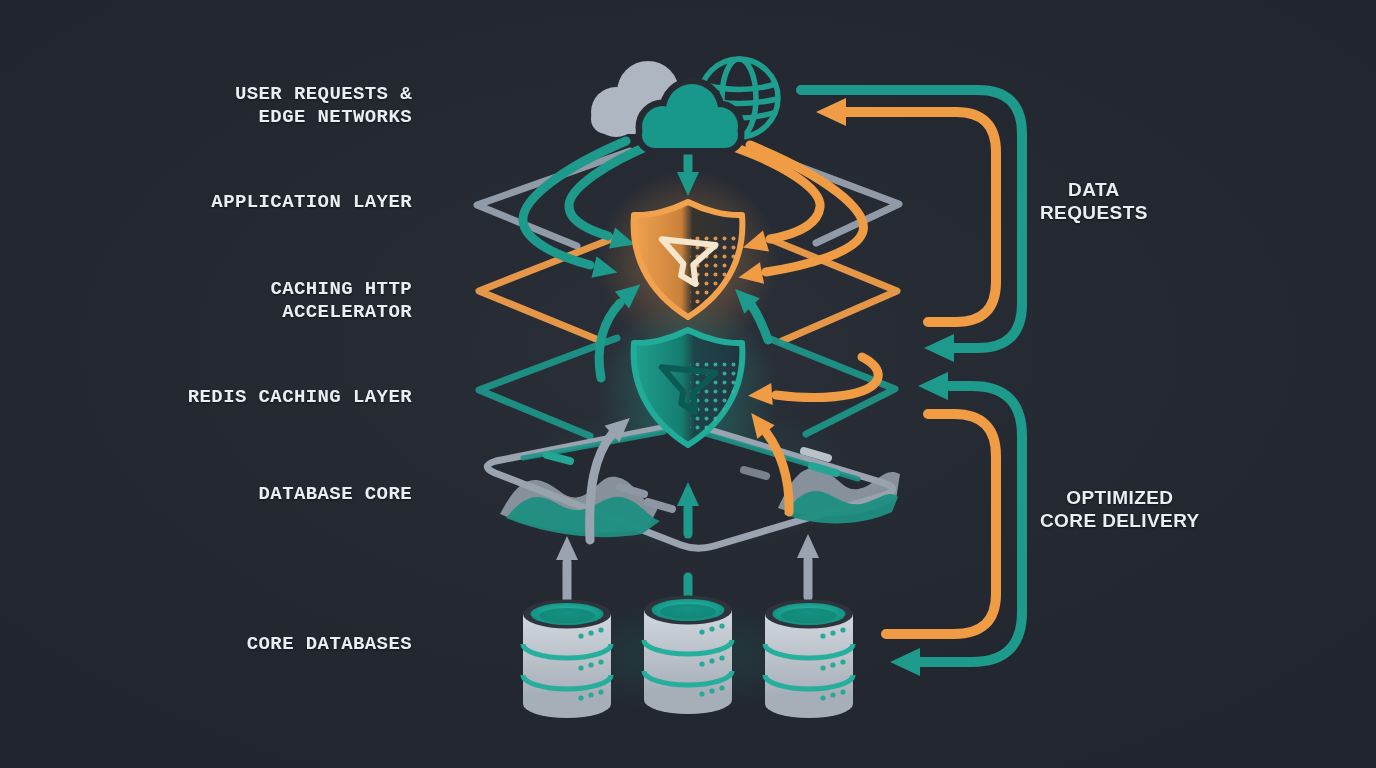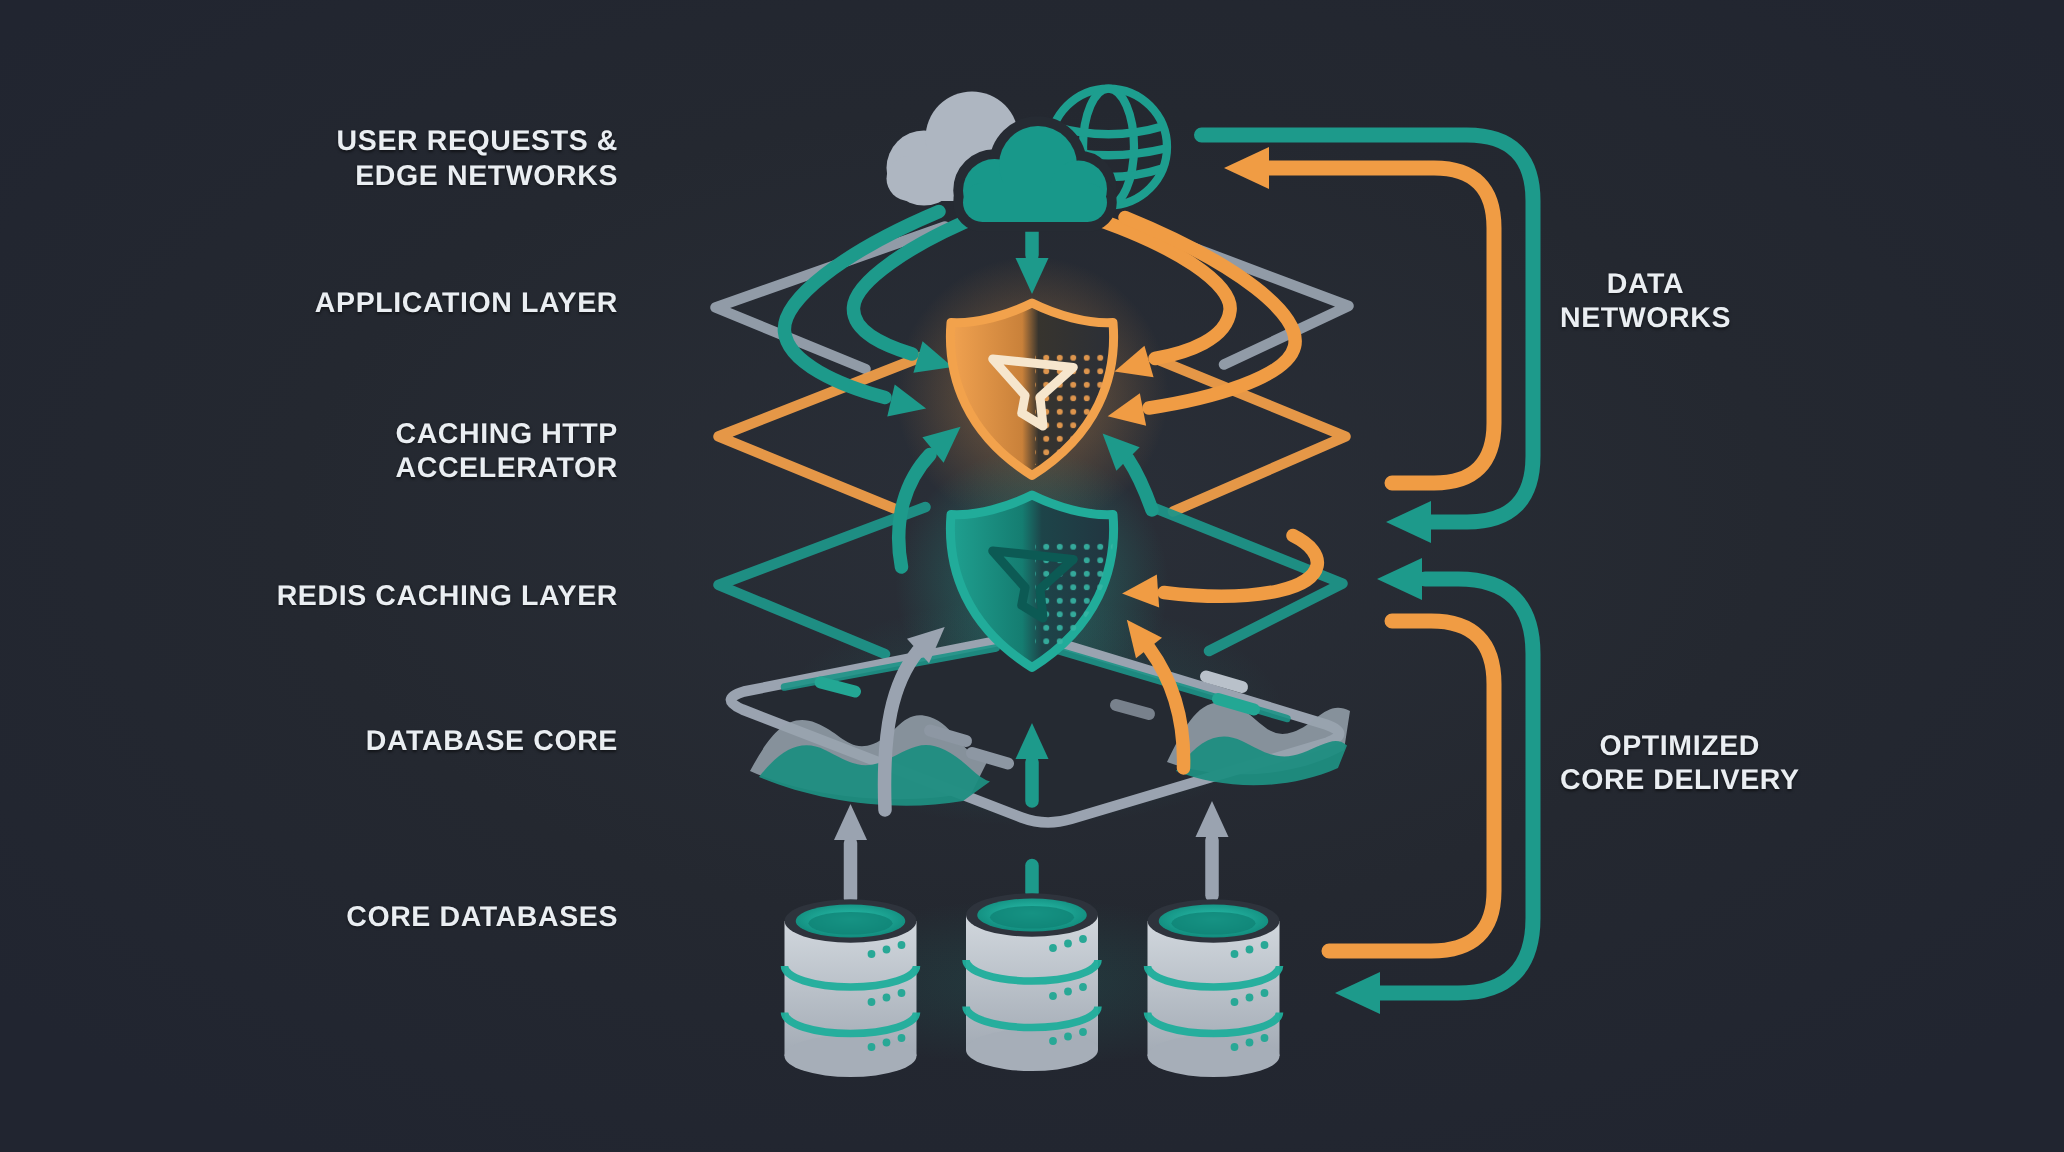--- a/index.html
+++ b/index.html
@@ -6,21 +6,21 @@
   .stage{
     position:relative;width:1376px;height:768px;overflow:hidden;
     background:radial-gradient(ellipse 900px 500px at 50% 45%, #2a2f38 0%, #242830 55%, #212530 100%);
     font-family:"Liberation Sans", sans-serif;
   }
   .stage svg{position:absolute;left:0;top:0;}
   .lbl{
     position:absolute;color:#eaeef2;font-size:19px;line-height:23px;font-weight:600;
     letter-spacing:0.4px;text-shadow:0 1px 2px rgba(0,0,0,.55);white-space:nowrap;
   }
-  .lbl.left{right:964px;text-align:right;}
+  .lbl.left{right:964px;text-align:right;font-family:Liberation Mono, monospace;}
   .lbl.right{left:1040px;text-align:center;}
 </style>
 </head>
 <body>
 
 <div class="stage">
 
 <svg width="1376" height="768" viewBox="0 0 1376 768">
   <defs>
     <radialGradient id="gO" cx="50%" cy="50%" r="50%">
@@ -240,23 +240,23 @@
 </div>
 <div class="lbl left" style="top:278px">
   <span>CACHING HTTP</span><br><span>ACCELERATOR</span>
 </div>
 <div class="lbl left" style="top:386px">
   <span>REDIS CACHING LAYER</span>
 </div>
 <div class="lbl left" style="top:483px">
   <span>DATABASE CORE</span>
 </div>
-<div class="lbl left" style="top:600px">
+<div class="lbl left" style="top:633px">
   <span>CORE DATABASES</span>
 </div>
 <div class="lbl right" style="top:178px">
-  <span>DATA</span><br><span>NETWORKS</span>
+  <span>DATA</span><br><span>REQUESTS</span>
 </div>
 <div class="lbl right" style="top:486px">
   <span>OPTIMIZED</span><br><span>CORE DELIVERY</span>
 </div>
 
 </div>
 
 </body></html>

